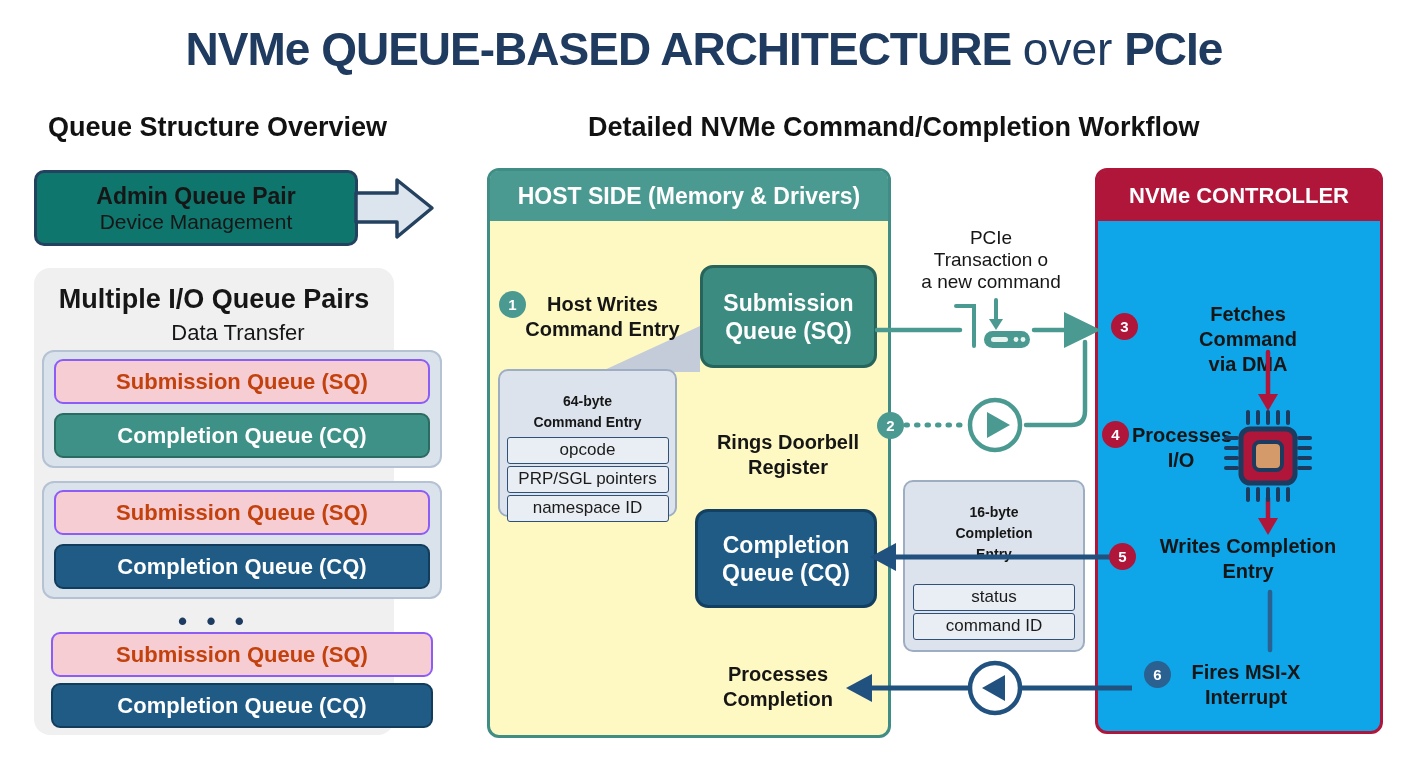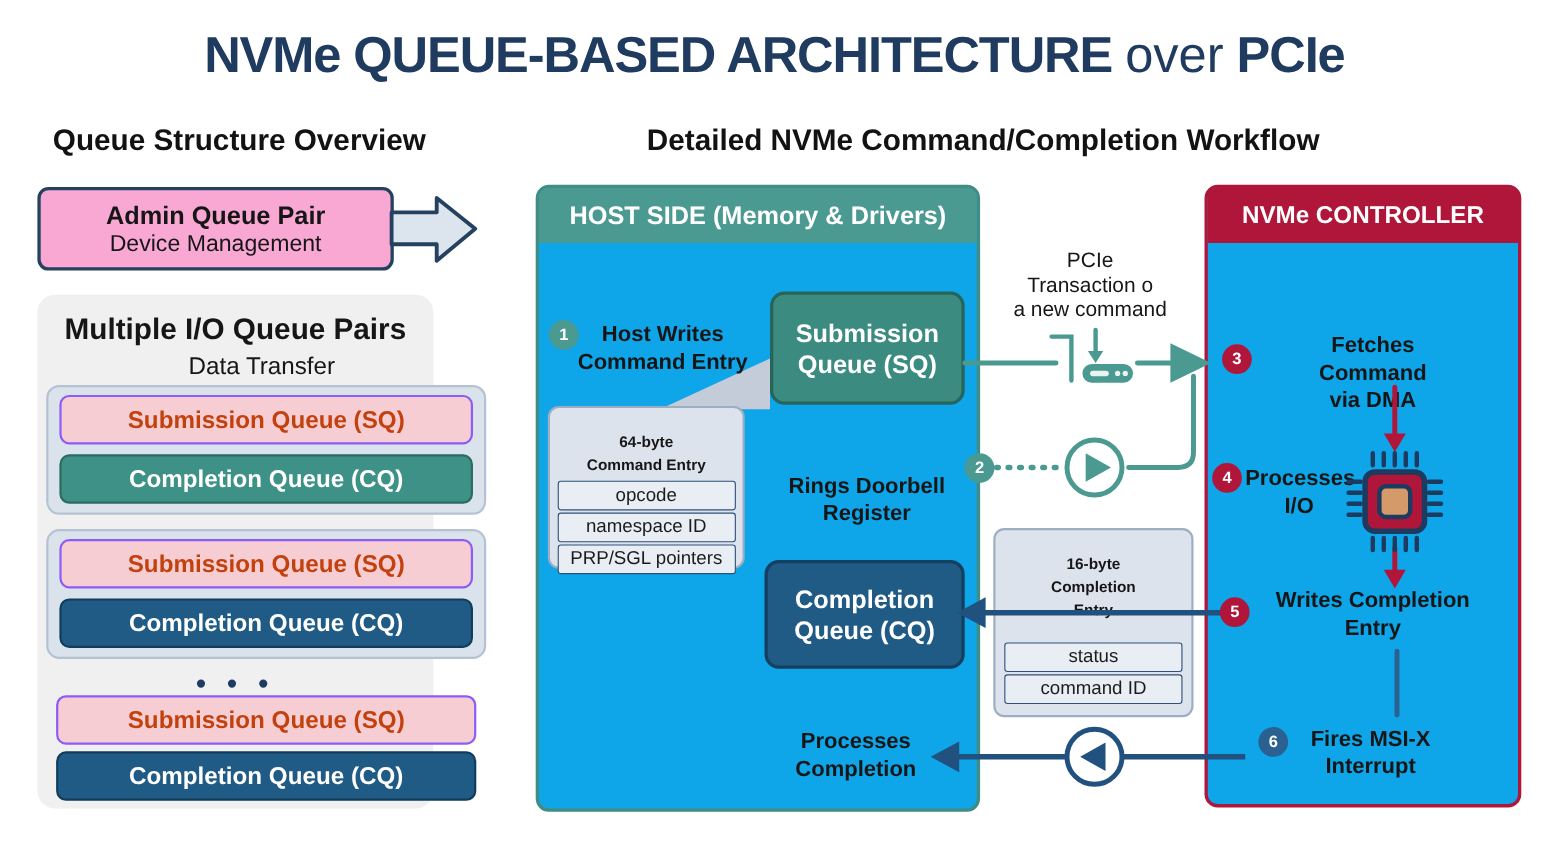--- a/index.html
+++ b/index.html
@@ -8,41 +8,41 @@
   .abs{position:absolute;}
   .tc{text-align:center;}
 
   
   .title{left:0;top:22px;width:1408px;text-align:center;font-size:46px;font-weight:800;
          color:#203b60;letter-spacing:-1px;white-space:nowrap;}
   .title .light{font-weight:400;letter-spacing:0;}
   .sec-head{font-size:27px;font-weight:700;color:#121212;}
 
   
-  .admin-box{left:34px;top:170px;width:324px;height:76px;background:#f9a8d4;border:3px solid #24415f;
+  .admin-box{left:34px;top:170px;width:324px;height:76px;background:#0f766e;border:3px solid #24415f;
              border-radius:10px;display:flex;flex-direction:column;justify-content:center;text-align:center;box-sizing:border-box;}
   .admin-title{font-size:23px;font-weight:700;}
   .admin-sub{font-size:21px;}
   .io-panel{left:34px;top:268px;width:360px;height:467px;background:#f0f0f1;border-radius:16px;box-sizing:border-box;}
   .io-title{left:0;top:16px;width:100%;font-size:27px;font-weight:700;}
   .io-sub{left:0;top:52px;width:100%;font-size:22px;margin-left:24px;}
   .pairbox{position:absolute;left:8px;width:400px;height:118px;background:#dae2ec;border:2px solid #b5c2d3;
            border-radius:12px;box-sizing:border-box;padding:7px 10px;}
   .qrow{height:45px;border-radius:9px;font-size:22px;font-weight:700;text-align:center;line-height:42px;box-sizing:border-box;}
   .qrow.sq{background:#f7cdd4;border:2px solid #8b5cf6;color:#c2410c;}
   .qrow.cqt{background:#3e9186;border:2px solid #2a6b62;color:#fff;margin-top:9px;}
   .qrow.cqn{background:#1f5b85;border:2px solid #123c5c;color:#fff;margin-top:9px;}
   .qrow.solo{position:absolute;left:17px;width:382px;margin:0;}
   .dots{left:0;top:338px;width:100%;font-size:26px;font-weight:700;color:#1e3c62;letter-spacing:6px;}
 
   
   .panel{position:absolute;border-radius:12px;box-sizing:border-box;}
   .panel-hd{height:50px;border-radius:8px 8px 0 0;color:#ffffff;font-weight:700;
             display:flex;align-items:center;justify-content:center;}
-  .host-panel{left:487px;top:168px;width:404px;height:570px;background:#0ea5e9;border:3.5px solid #3f8d84;}
+  .host-panel{left:487px;top:168px;width:404px;height:570px;background:#fef9c3;border:3.5px solid #3f8d84;}
   .host-panel .panel-hd{background:#4b9a91;font-size:23px;}
   .ctrl-panel{left:1095px;top:168px;width:288px;height:566px;background:#0ea5e9;border:3.5px solid #b0163a;}
   .ctrl-panel .panel-hd{background:#b0163a;font-size:22px;}
 
   
   .wtext{position:absolute;font-size:20px;font-weight:700;line-height:25px;text-align:center;z-index:4;}
   .wtext.reg{font-weight:400;font-size:19px;line-height:22px;}
   .tealbox{position:absolute;background:#3c8b80;border:3px solid #27645b;border-radius:13px;color:#fff;
            font-size:23px;font-weight:700;line-height:28px;display:flex;align-items:center;justify-content:center;
            text-align:center;box-sizing:border-box;z-index:2;}
@@ -123,22 +123,22 @@
     </div>
   </div>
 
   <div class="entrybox" style="left:498px;top:369px;width:179px;height:148px;">
     <div class="entry-title">
       <div>64-byte</div>
       <div>Command Entry</div>
     </div>
     <div style="margin-top:4px;">
       <div class="field">opcode</div>
+      <div class="field">PRP/SGL pointers</div>
       <div class="field">namespace ID</div>
-      <div class="field">PRP/SGL pointers</div>
     </div>
   </div>
 
   <div class="wtext" style="left:690px;top:405px;width:196px;margin-top:25px;">
     <div>Rings Doorbell</div>
     <div>Register</div>
   </div>
 
   <div class="stepc teal" style="left:877px;top:412px;">2</div>
 

